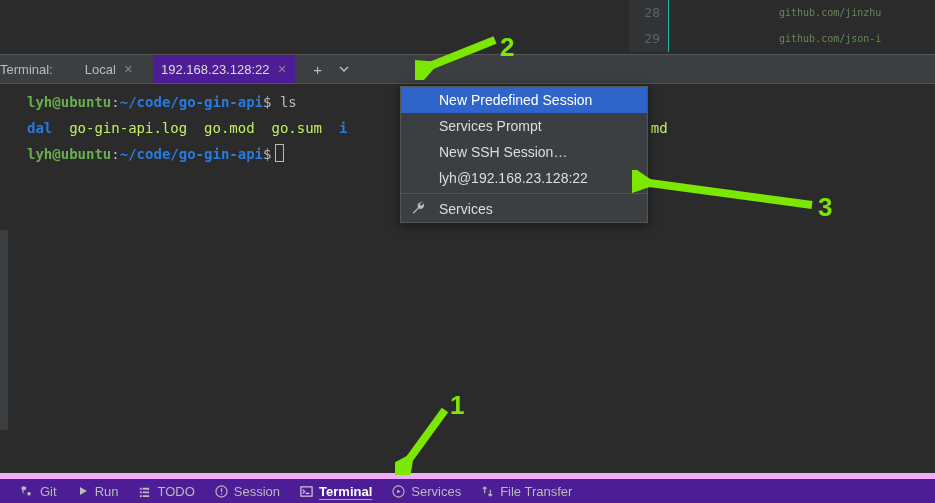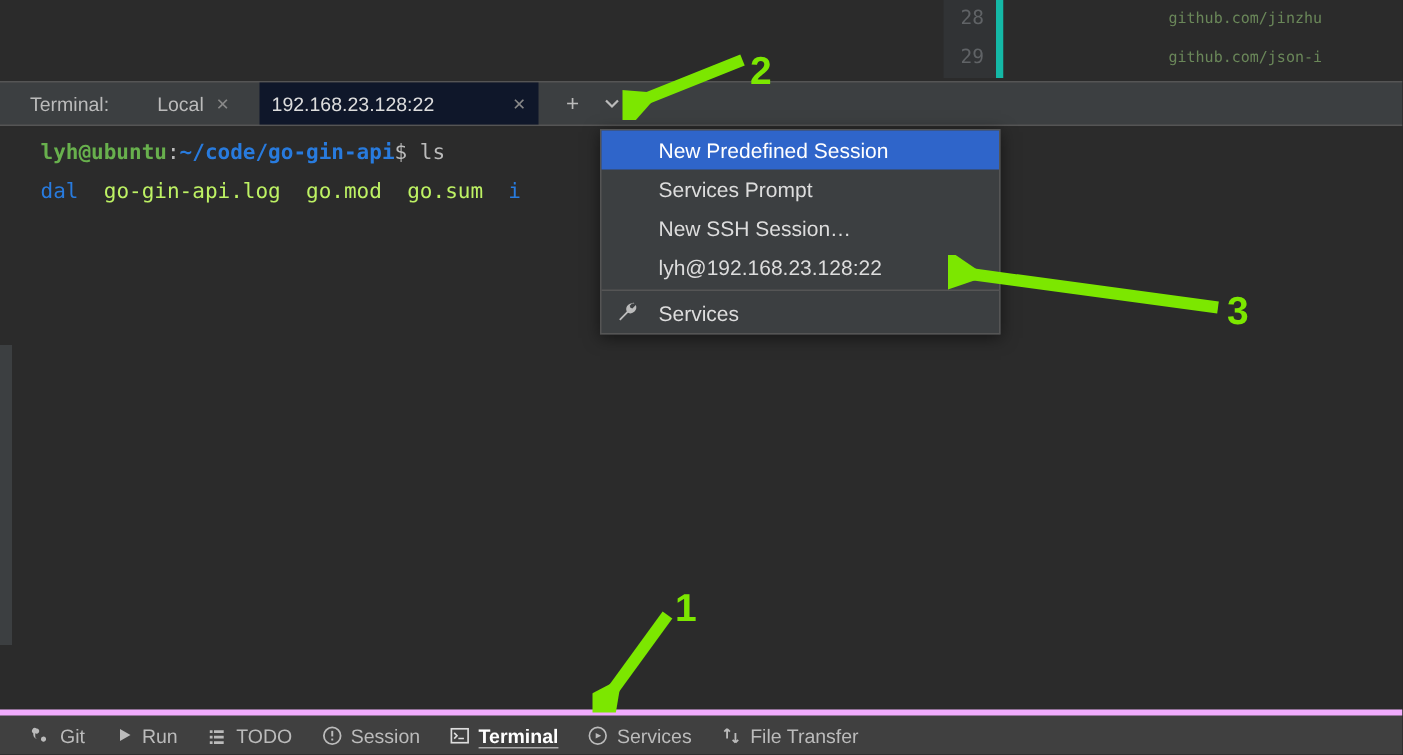--- a/index.html
+++ b/index.html
@@ -12,21 +12,21 @@
       color: #bbbbbb;
       position: relative;
       overflow: hidden;
     }
     .editor-gutter {
       position: absolute;
       top: 0; left: 629px;
       width: 40px;
       height: 52px;
       background: #313335;
-      border-right: 5px solid #14b8a6;
+      border-right: 1px solid #14b8a6;
     }
     .editor-content {
       position: absolute;
       top: 0; left: 669px; right: 0;
       height: 52px;
       background: #2b2b2b;
       font-family: Consolas, monospace;
       font-size: 10px;
       line-height: 26px;
       padding-left: 110px;
@@ -44,39 +44,38 @@
     }
     .terminal-header {
       position: absolute;
       top: 54px; left: 0; right: 0;
       height: 30px;
       background: #3c3f41;
       border-bottom: 1px solid #555;
       border-top: 1px solid #555;
       display: flex;
       align-items: center;
-      padding-left: 20px;
+      padding-left: 0;
     }
     .terminal-title {
       color: #bbbbbb;
       margin-right: 12px;
     }
     .tab {
       display: flex;
       align-items: center;
       height: 28px;
       padding: 0 8px;
       color: #bbbbbb;
       cursor: pointer;
       margin-left: 12px;
     }
     .tab.active {
-      background: #0f172a;
+      background: #4c1d95;
       color: #dddddd;
-      gap: 44px;
     }
     .close-x {
       margin-left: 8px;
       color: #888;
       font-size: 11px;
     }
     .plus-btn {
       width: 26px;
       height: 26px;
       display: flex;
@@ -102,34 +101,34 @@
       background: #2b2b2b;
       font-family: Consolas, monospace;
       font-size: 14px;
       line-height: 26px;
       padding: 4px 14px;
     }
     .term-line { white-space: nowrap; margin-left: 13px; }
     .term-user { color: #68b04d; font-weight: bold; }
     .term-path { color: #287bde; font-weight: bold; }
     .term-cmd { color: #bbbbbb; }
-    .term-dir { color: #287bde; font-weight: normal; }
+    .term-dir { color: #287bde; font-weight: bold; }
     .term-plain { color: #bef264; }
     .cursor-block {
       display: inline-block;
       width: 9px;
       height: 18px;
       border: 1px solid #bbbbbb;
       vertical-align: -3px;
       margin-left: 4px;
     }
     .dropdown-menu {
       position: absolute;
       top: 86px; left: 400px;
-      width: 267px;
+      width: 248px;
       background: #3c3f41;
       border: 1px solid #555;
       box-shadow: 0 2px 10px rgba(0,0,0,0.5);
     }
     .menu-item {
       padding: 5px 12px 5px 38px;
       color: #dddddd;
       font-size: 14px;
       cursor: pointer;
       position: relative;
@@ -146,22 +145,22 @@
     .menu-icon {
       position: absolute;
       left: 10px;
       top: 50%;
       transform: translateY(-50%);
     }
     .footer-bar {
       position: absolute;
       bottom: 0; left: 0; right: 0;
       height: 30px;
-      background: #404040;
-      border-top: 4px solid #f0abfc;
+      background: #4c1d95;
+      border-top: 6px solid #f0abfc;
       display: flex;
       align-items: center;
       padding-left: 10px;
     }
     .footer-item {
       display: flex;
       align-items: center;
       height: 28px;
       padding: 0 10px;
       color: #bbbbbb;
@@ -231,20 +230,23 @@
   </div>
 </div>
 
 <div class="terminal-body">
   <div class="term-line">
     <span class="term-user">lyh@ubuntu</span><span class="term-cmd">:</span><span class="term-path">~/code/go-gin-api</span><span class="term-cmd">$</span>
     <span class="term-cmd">ls</span>
   </div>
   <div class="term-line">
     <span class="term-dir">dal</span>&nbsp;&nbsp;<span class="term-plain">go-gin-api.log</span>&nbsp;&nbsp;<span class="term-plain">go.mod</span>&nbsp;&nbsp;<span class="term-plain">go.sum</span>&nbsp;&nbsp;<span class="term-dir">i</span>&nbsp;&nbsp;&nbsp;&nbsp;&nbsp;&nbsp;&nbsp;&nbsp;&nbsp;&nbsp;&nbsp;&nbsp;&nbsp;&nbsp;&nbsp;&nbsp;&nbsp;&nbsp;&nbsp;&nbsp;&nbsp;&nbsp;&nbsp;&nbsp;&nbsp;&nbsp;&nbsp;&nbsp;&nbsp;&nbsp;&nbsp;&nbsp;&nbsp;&nbsp;&nbsp;&nbsp;<span class="term-plain">md</span>
+  </div>
+  <div class="term-line">
+    <span class="term-user">lyh@ubuntu</span><span class="term-cmd">:</span><span class="term-path">~/code/go-gin-api</span><span class="term-cmd">$</span><span class="cursor-block"></span>
   </div>
 </div>
 
 <div class="dropdown-menu">
   <div class="menu-item highlighted">New Predefined Session</div>
   <div class="menu-item">Services Prompt</div>
   <div class="menu-item">New SSH Session…</div>
   <div class="menu-item">lyh@192.168.23.128:22</div>
   <div class="menu-divider"></div>
   <div class="menu-item">

